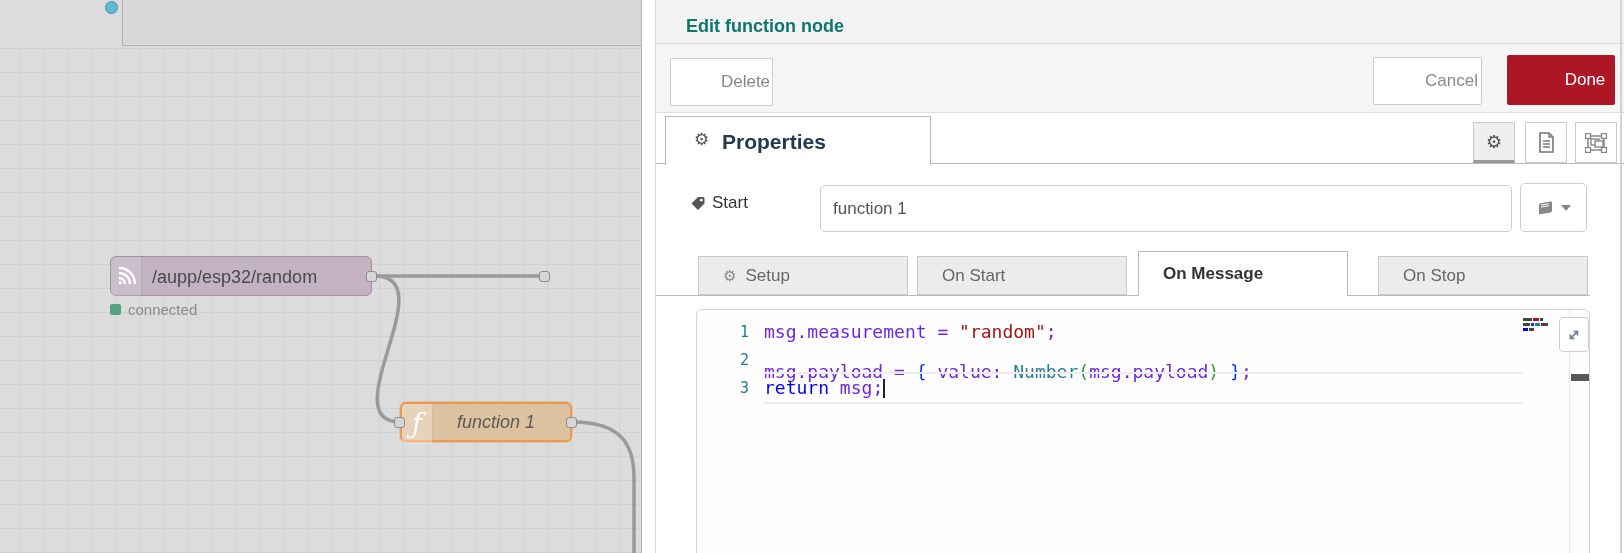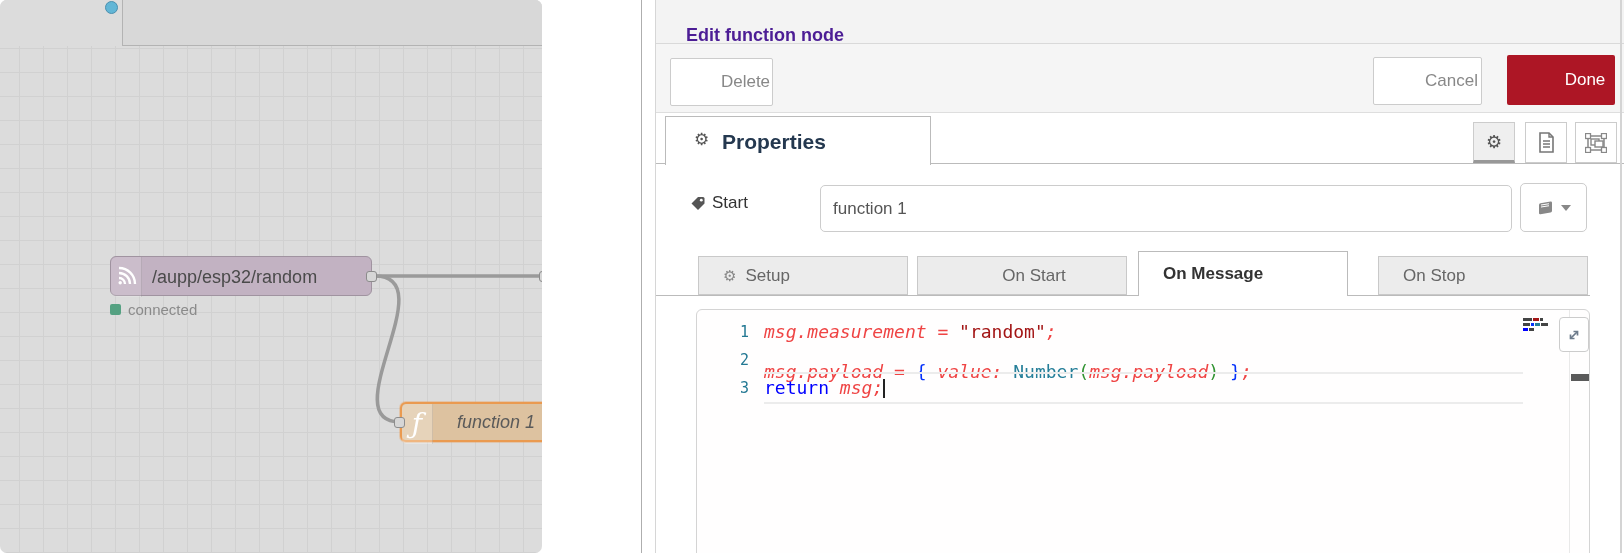--- a/index.html
+++ b/index.html
@@ -1,21 +1,21 @@
 <!DOCTYPE html>
 <html><head>
 <meta charset="utf-8">
 <style>
   html,body{margin:0;padding:0;}
   body{width:1624px;height:553px;overflow:hidden;font-family:"Liberation Sans",sans-serif;background:#fff;position:relative;}
   
-  .canvas{position:absolute;left:0;top:0;width:542px;height:553px;overflow:hidden;
+  .canvas{position:absolute;left:0;top:0;width:641px;height:553px;overflow:hidden;
     background-color:#dcdcdc;
     background-image:linear-gradient(#d1d1d1 1px,transparent 1px),linear-gradient(90deg,#d1d1d1 1px,transparent 1px);
-    background-size:24px 24px;background-position:-5px 0;border-radius:7px;}
+    background-size:24px 24px;background-position:-5px 0;}
   .canvas-top-strip{position:absolute;left:0;top:0;width:641px;height:46px;background:#dcdcdc;}
   .canvas-rect{position:absolute;left:122px;top:-2px;width:520px;height:47px;background:#d8d8d8;
     border-left:1px solid #b3b3b3;border-bottom:1px solid #b3b3b3;}
   .blue-dot{position:absolute;left:105px;top:1px;width:13px;height:13px;border-radius:50%;
     background:#62b6d6;border:1px solid #4b8fae;box-sizing:border-box;}
   svg.wires{position:absolute;left:0;top:0;}
   .node{position:absolute;height:40px;border-radius:6px;box-sizing:border-box;}
   .node-label{position:absolute;top:0;height:40px;line-height:40px;font-size:18px;color:#4a4a4a;white-space:nowrap;}
   .node-iconbox{position:absolute;left:0;top:0;width:31px;height:40px;border-radius:6px 0 0 6px;
     background:rgba(255,255,255,0.15);border-right:1px solid rgba(0,0,0,0.1);box-sizing:border-box;
@@ -25,21 +25,21 @@
   .node-debug{left:545px;top:256px;width:120px;background:#a1ae94;border:1px solid #828f77;}
   .node-func{left:400px;top:402px;width:172px;background:#ddc2a0;border:2px solid #ea9a50;box-shadow:0 0 0 1px rgba(234,154,80,0.35);}
   .func-glyph{font-family:"DejaVu Serif",serif;font-style:italic;color:#fff;font-size:28px;line-height:36px;}
   .status-square{position:absolute;left:110px;top:304px;width:11px;height:11px;border-radius:2px;background:#55a182;}
   .status-text{position:absolute;left:128px;top:301px;font-size:15px;color:#8a8a8a;}
   
   .tray-resizer{position:absolute;left:641px;top:0;width:15px;height:553px;background:#ffffff;
     border-left:1px solid #aeaeae;border-right:1px solid #d6d6d6;box-sizing:border-box;}
   .tray{position:absolute;left:656px;top:0;width:968px;height:553px;background:#fff;}
   .tray-header{position:absolute;left:0;top:0;width:100%;height:44px;background:#f3f3f3;border-bottom:1px solid #d9d9d9;box-sizing:border-box;}
-  .tray-title{position:absolute;left:30px;top:25px;font-size:18px;font-weight:bold;color:#4c1d95;}
+  .tray-title{position:absolute;left:30px;top:16px;font-size:18px;font-weight:bold;color:#0f766e;}
   .tray-toolbar{position:absolute;left:0;top:44px;width:100%;height:69px;background:#f5f5f5;border-bottom:1px solid #dedede;box-sizing:border-box;}
   .btn{position:absolute;box-sizing:border-box;font-size:17px;text-align:center;border-radius:2px;cursor:pointer;padding-left:48px;}
   .btn-plain{background:#fff;border:1px solid #ccc;color:#888;}
   .btn-delete{left:14px;top:58px;width:103px;height:48px;line-height:46px;}
   .btn-cancel{left:717px;top:57px;width:109px;height:48px;line-height:46px;}
   .btn-done{left:851px;top:55px;width:108px;height:50px;line-height:50px;background:#AD1625;color:#fff;border:none;}
   
   .propbar{position:absolute;left:0;top:113px;width:100%;height:51px;border-bottom:1px solid #bbb;box-sizing:border-box;background:#fff;}
   .prop-tab{position:absolute;left:9px;top:3px;width:266px;height:49px;background:#fff;
     border:1px solid #bbb;border-bottom:none;box-sizing:border-box;z-index:2;}
@@ -55,32 +55,32 @@
   .name-label{position:absolute;left:56px;top:193px;font-size:17px;color:#333;}
   .name-input{position:absolute;left:164px;top:185px;width:692px;height:47px;box-sizing:border-box;
     border:1px solid #ccc;border-radius:5px;padding:0 12px;font-size:17px;color:#555;font-family:"Liberation Sans",sans-serif;background:#fff;}
   .lib-btn{position:absolute;left:864px;top:183px;width:67px;height:49px;box-sizing:border-box;background:#fff;
     border:1px solid #ccc;border-radius:5px;display:flex;align-items:center;justify-content:center;gap:6px;cursor:pointer;}
   .caret{width:0;height:0;border-left:5px solid transparent;border-right:5px solid transparent;border-top:6px solid #888;}
   
   .ftab{position:absolute;top:256px;height:39px;width:210px;box-sizing:border-box;background:#ececec;border:1px solid #c9c9c9;
     font-size:17px;color:#666;display:flex;align-items:center;padding-left:24px;gap:9px;cursor:pointer;z-index:2;}
   .ftab .gear{font-size:15px;color:#888;}
-  .ftab-0{left:42px;} .ftab-1{left:261px;justify-content:center;} .ftab-2{left:482px;} .ftab-3{left:702px;margin-left:20px;}
+  .ftab-0{left:42px;} .ftab-1{left:261px;} .ftab-2{left:482px;} .ftab-3{left:702px;margin-left:20px;}
   .ftab.active{top:251px;height:45px;background:#fff;border:1px solid #bbb;border-bottom:none;color:#333;font-weight:bold;}
   .ftab-underline{position:absolute;left:0;top:295px;width:934px;height:1px;background:#bbb;z-index:1;}
   
   .editor{position:absolute;left:40px;top:309px;width:894px;height:260px;box-sizing:border-box;
     background:#fffefe;border:1px solid #d4d4d4;border-radius:6px;overflow:hidden;
     font-family:"DejaVu Sans Mono",monospace;}
   .gutter-num{position:absolute;left:0;width:52px;height:28px;line-height:28px;text-align:right;
     font-size:15px;color:#237893;}
   .code-line{position:absolute;left:67px;height:28px;line-height:28px;font-size:18px;color:#000;white-space:pre;}
   .code-line.current{border-top:2px solid #ececec;border-bottom:2px solid #ececec;width:759px;box-sizing:content-box;}
-  .tok-d{color:#ef4444;font-style:italic;} .tok-s{color:#a31515;} .tok-k{color:#0000ff;} .tok-y{color:#267f99;}
+  .tok-d{color:#6d28d9;} .tok-s{color:#a31515;} .tok-k{color:#0000ff;} .tok-y{color:#267f99;}
   .tok-b{color:#0431fa;} .tok-p{color:#319331;}
   .cursor{display:inline-block;width:2px;height:19px;background:#222;vertical-align:-4px;}
   .minimap{position:absolute;left:826px;top:8px;width:40px;}
   .minimap .mrow{display:flex;gap:1px;margin-bottom:2px;height:3px;}
   .minimap .m{height:3px;}
   .editor-sep{position:absolute;left:872px;top:0;width:1px;height:100%;background:#e9e9e9;}
   .ruler-mark{position:absolute;left:874px;top:64px;width:18px;height:7px;background:#5a5a5a;}
   .expand-btn{position:absolute;left:862px;top:7px;width:30px;height:35px;box-sizing:border-box;background:#fff;
     border:1px solid #ccc;border-radius:4px;display:flex;align-items:center;justify-content:center;cursor:pointer;z-index:3;}
   .tray-right-edge{position:absolute;left:964px;top:0;width:2px;height:553px;background:#d4d4d4;}

